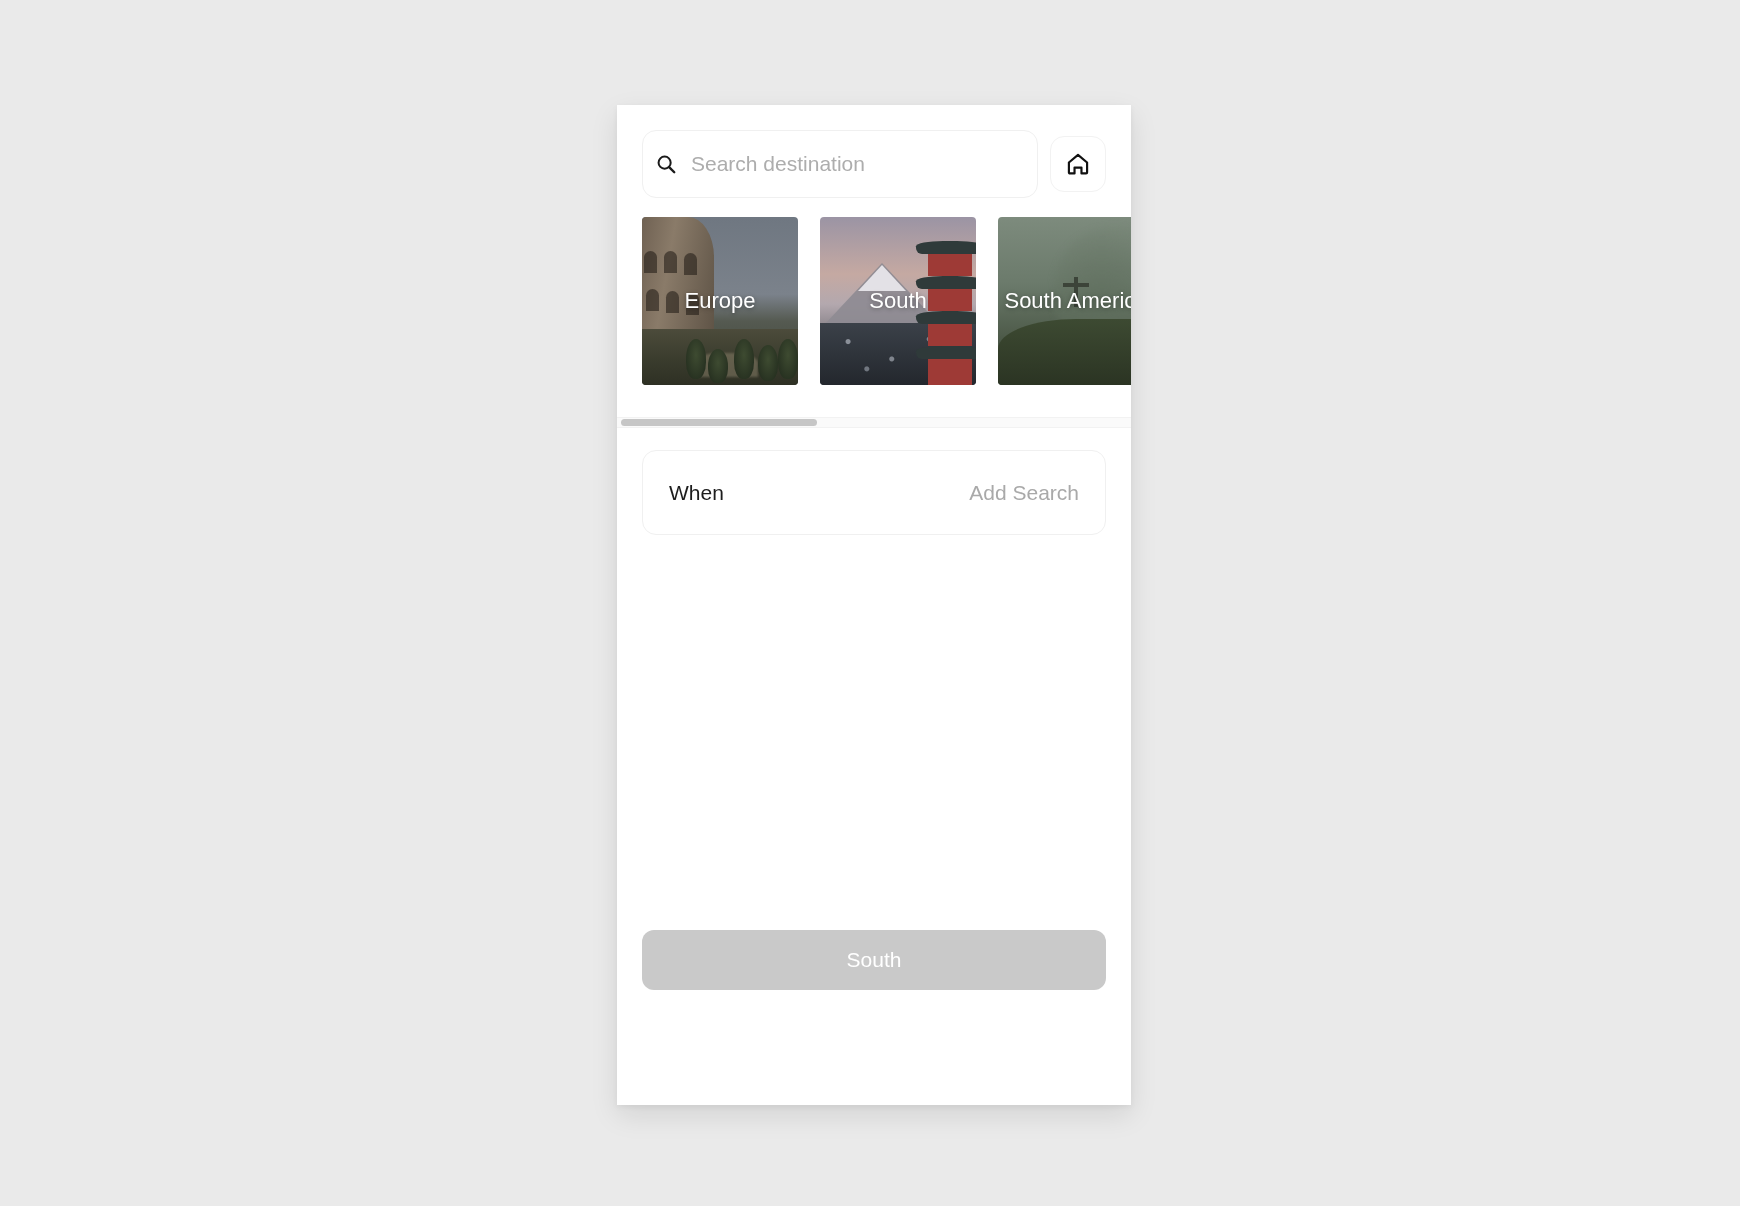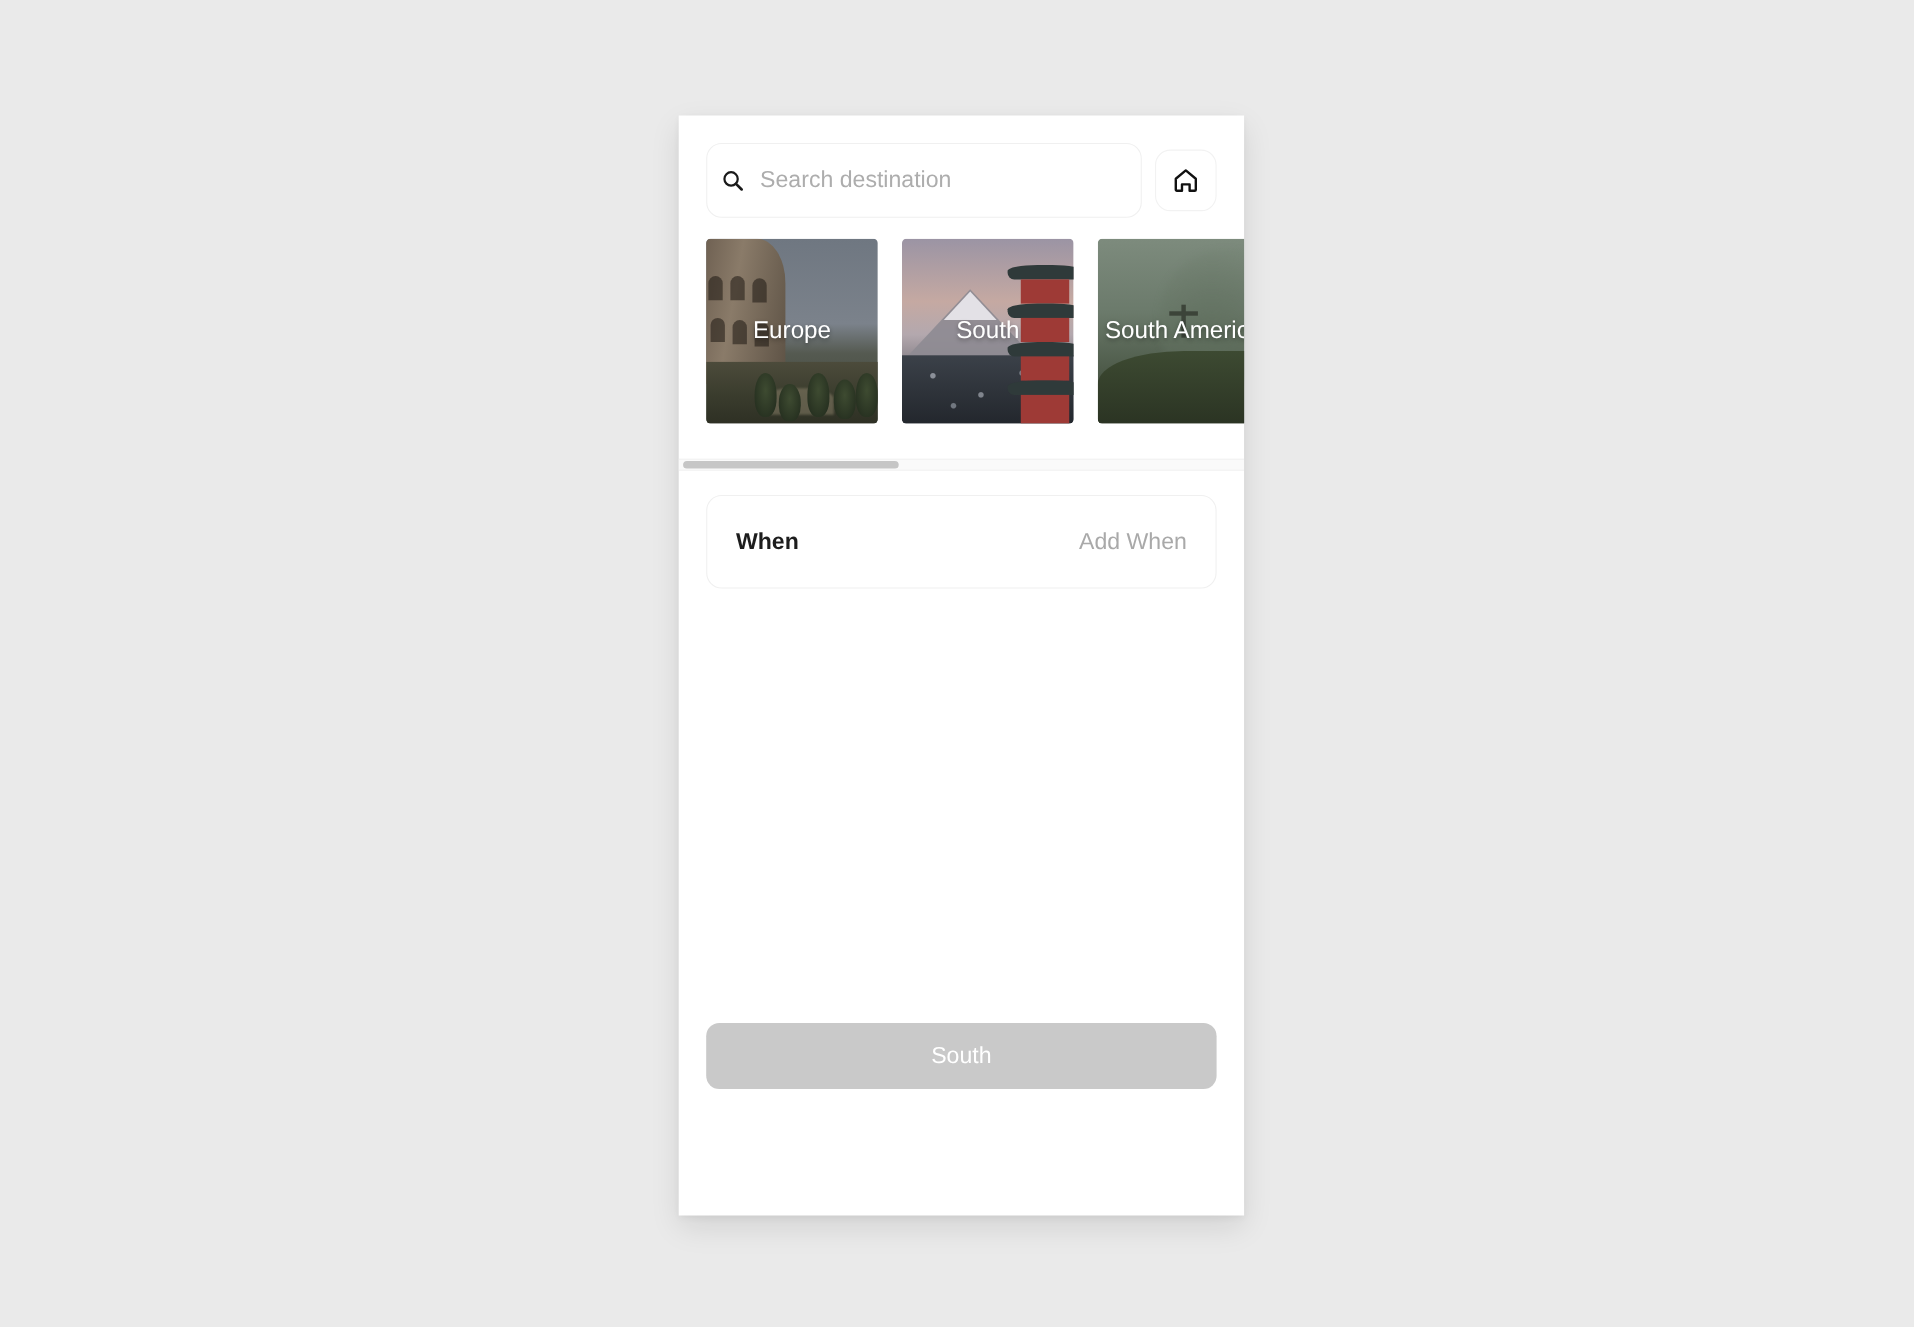--- a/index.html
+++ b/index.html
@@ -313,21 +313,21 @@
     padding: 0 26px;
     box-sizing: border-box;
     background: #fff;
     cursor: pointer;
   }
   .row-when { top: 345px; }
   .row-who  { top: 452px; }
 
   .row-label {
     font-size: 21px;
-    font-weight: bold;
+    font-weight: normal;
     color: #1d1d1d;
   }
   .row-value {
     font-size: 21px;
     color: #a9a9a9;
   }
 
   .stepper {
     display: flex;
     align-items: center;
@@ -438,19 +438,19 @@
 
     </div>
 
     <div class="scroll-track">
       <div class="scroll-thumb"></div>
     </div>
   </div>
 
   <div class="option-row row-when">
     <span class="row-label">When</span>
-    <span class="row-value">Add When</span>
+    <span class="row-value">Add Search</span>
   </div>
 
 
   <button class="search-btn">South</button>
 
 </div>
 
 </body></html>

